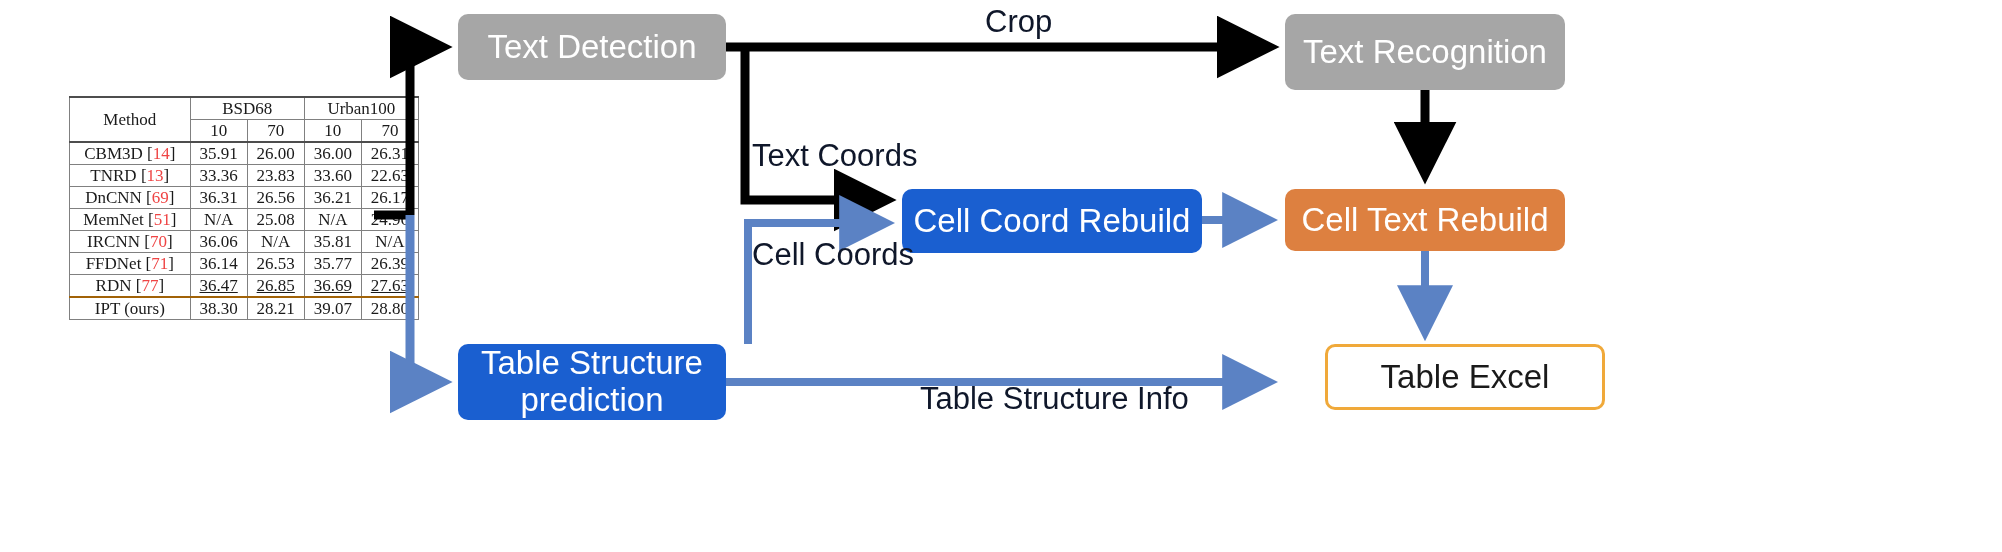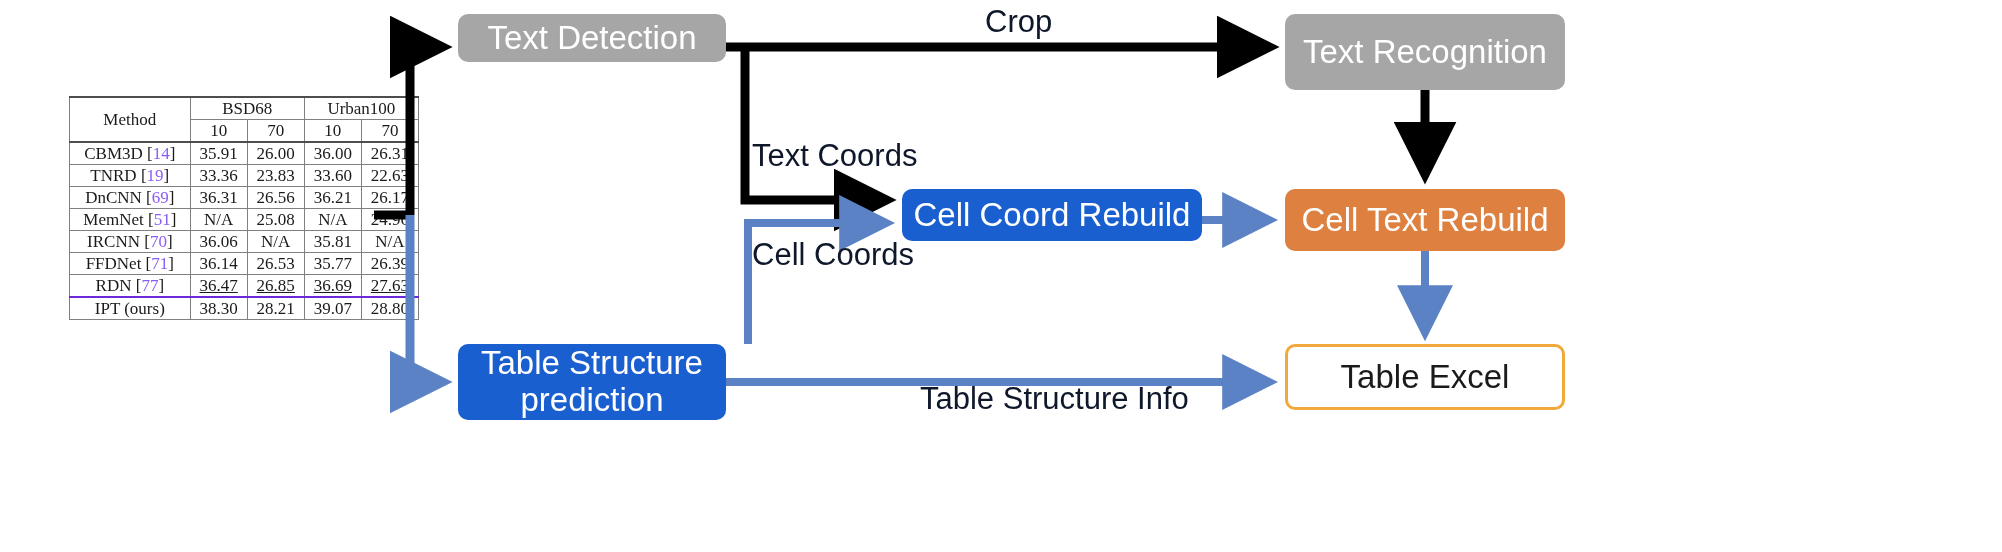--- a/index.html
+++ b/index.html
@@ -7,38 +7,38 @@
        font-family:"Liberation Sans", sans-serif;}
 
   
   #table-figure{position:absolute;left:22px;top:96px;width:350px;padding-left:47px;}
   table.psnr{border-collapse:collapse;font-family:"Liberation Serif", serif;
              font-size:17px;color:#1a1a1a;width:350px;background:#fff;}
   table.psnr td,table.psnr th{border:1px solid #808080;padding:1px 5px;
              text-align:center;font-weight:normal;line-height:1.12;}
   table.psnr th{font-weight:normal;}
   td.method,th.method{text-align:left;padding-left:7px;}
-  .ref{color:#8b5cf6;}
+  .ref{color:#ef4444;}
   tr.group-top td,tr.group-top th{border-top:2px solid #4d4d4d;}
-  tr.thick-bottom td{border-bottom:2px solid #6d28d9;margin-left:16px;}
+  tr.thick-bottom td{border-bottom:2px solid #a16207;margin-left:16px;}
   .uline{text-decoration:underline;}
   .bold{font-weight:bold;}
 
   
   .node{position:absolute;border-radius:10px;display:flex;align-items:center;
         justify-content:center;text-align:center;color:#ffffff;
         font-size:33px;line-height:1.12;box-sizing:border-box;padding:4px 10px;}
   .node.gray{background:#a6a6a6;}
   .node.blue{background:#1a5fd0;}
   .node.orange{background:#dd8040;}
-  .node.outline{background:#ffffff;border:3px solid #f0a93a;color:#1a1a1a;}
+  .node.outline{background:#ffffff;border:3px solid #f0a93a;color:#1a1a1a;margin-left:40px;}
 
-  #node-text-detection{left:458px;top:14px;width:268px;height:48px;}
+  #node-text-detection{left:458px;top:14px;width:268px;height:66px;}
   #node-text-recognition{left:1285px;top:14px;width:280px;height:76px;}
-  #node-cell-coord{left:902px;top:189px;width:300px;height:52px;}
+  #node-cell-coord{left:902px;top:189px;width:300px;height:64px;}
   #node-cell-text{left:1285px;top:189px;width:280px;height:62px;}
   #node-table-structure{left:458px;top:344px;width:268px;height:76px;}
   #node-table-excel{left:1285px;top:344px;width:280px;height:66px;}
 
   
   .edge-label{position:absolute;font-size:31px;color:#0f172a;white-space:nowrap;}
   #label-crop{left:985px;top:4px;}
   #label-text-coords{left:752px;top:138px;}
   #label-cell-coords{left:752px;top:237px;}
   #label-table-structure-info{left:920px;top:381px;}
@@ -65,21 +65,21 @@
     </thead>
     <tbody>
       <tr class="group-top">
         <td class="method"><span>CBM3D</span> [<span class="ref">14</span>]</td>
         <td>35.91</td>
         <td>26.00</td>
         <td>36.00</td>
         <td>26.31</td>
       </tr>
       <tr>
-        <td class="method"><span>TNRD</span> [<span class="ref">19</span>]</td>
+        <td class="method"><span>TNRD</span> [<span class="ref">13</span>]</td>
         <td>33.36</td>
         <td>23.83</td>
         <td>33.60</td>
         <td>22.63</td>
       </tr>
       <tr>
         <td class="method"><span>DnCNN</span> [<span class="ref">69</span>]</td>
         <td>36.31</td>
         <td>26.56</td>
         <td>36.21</td>

